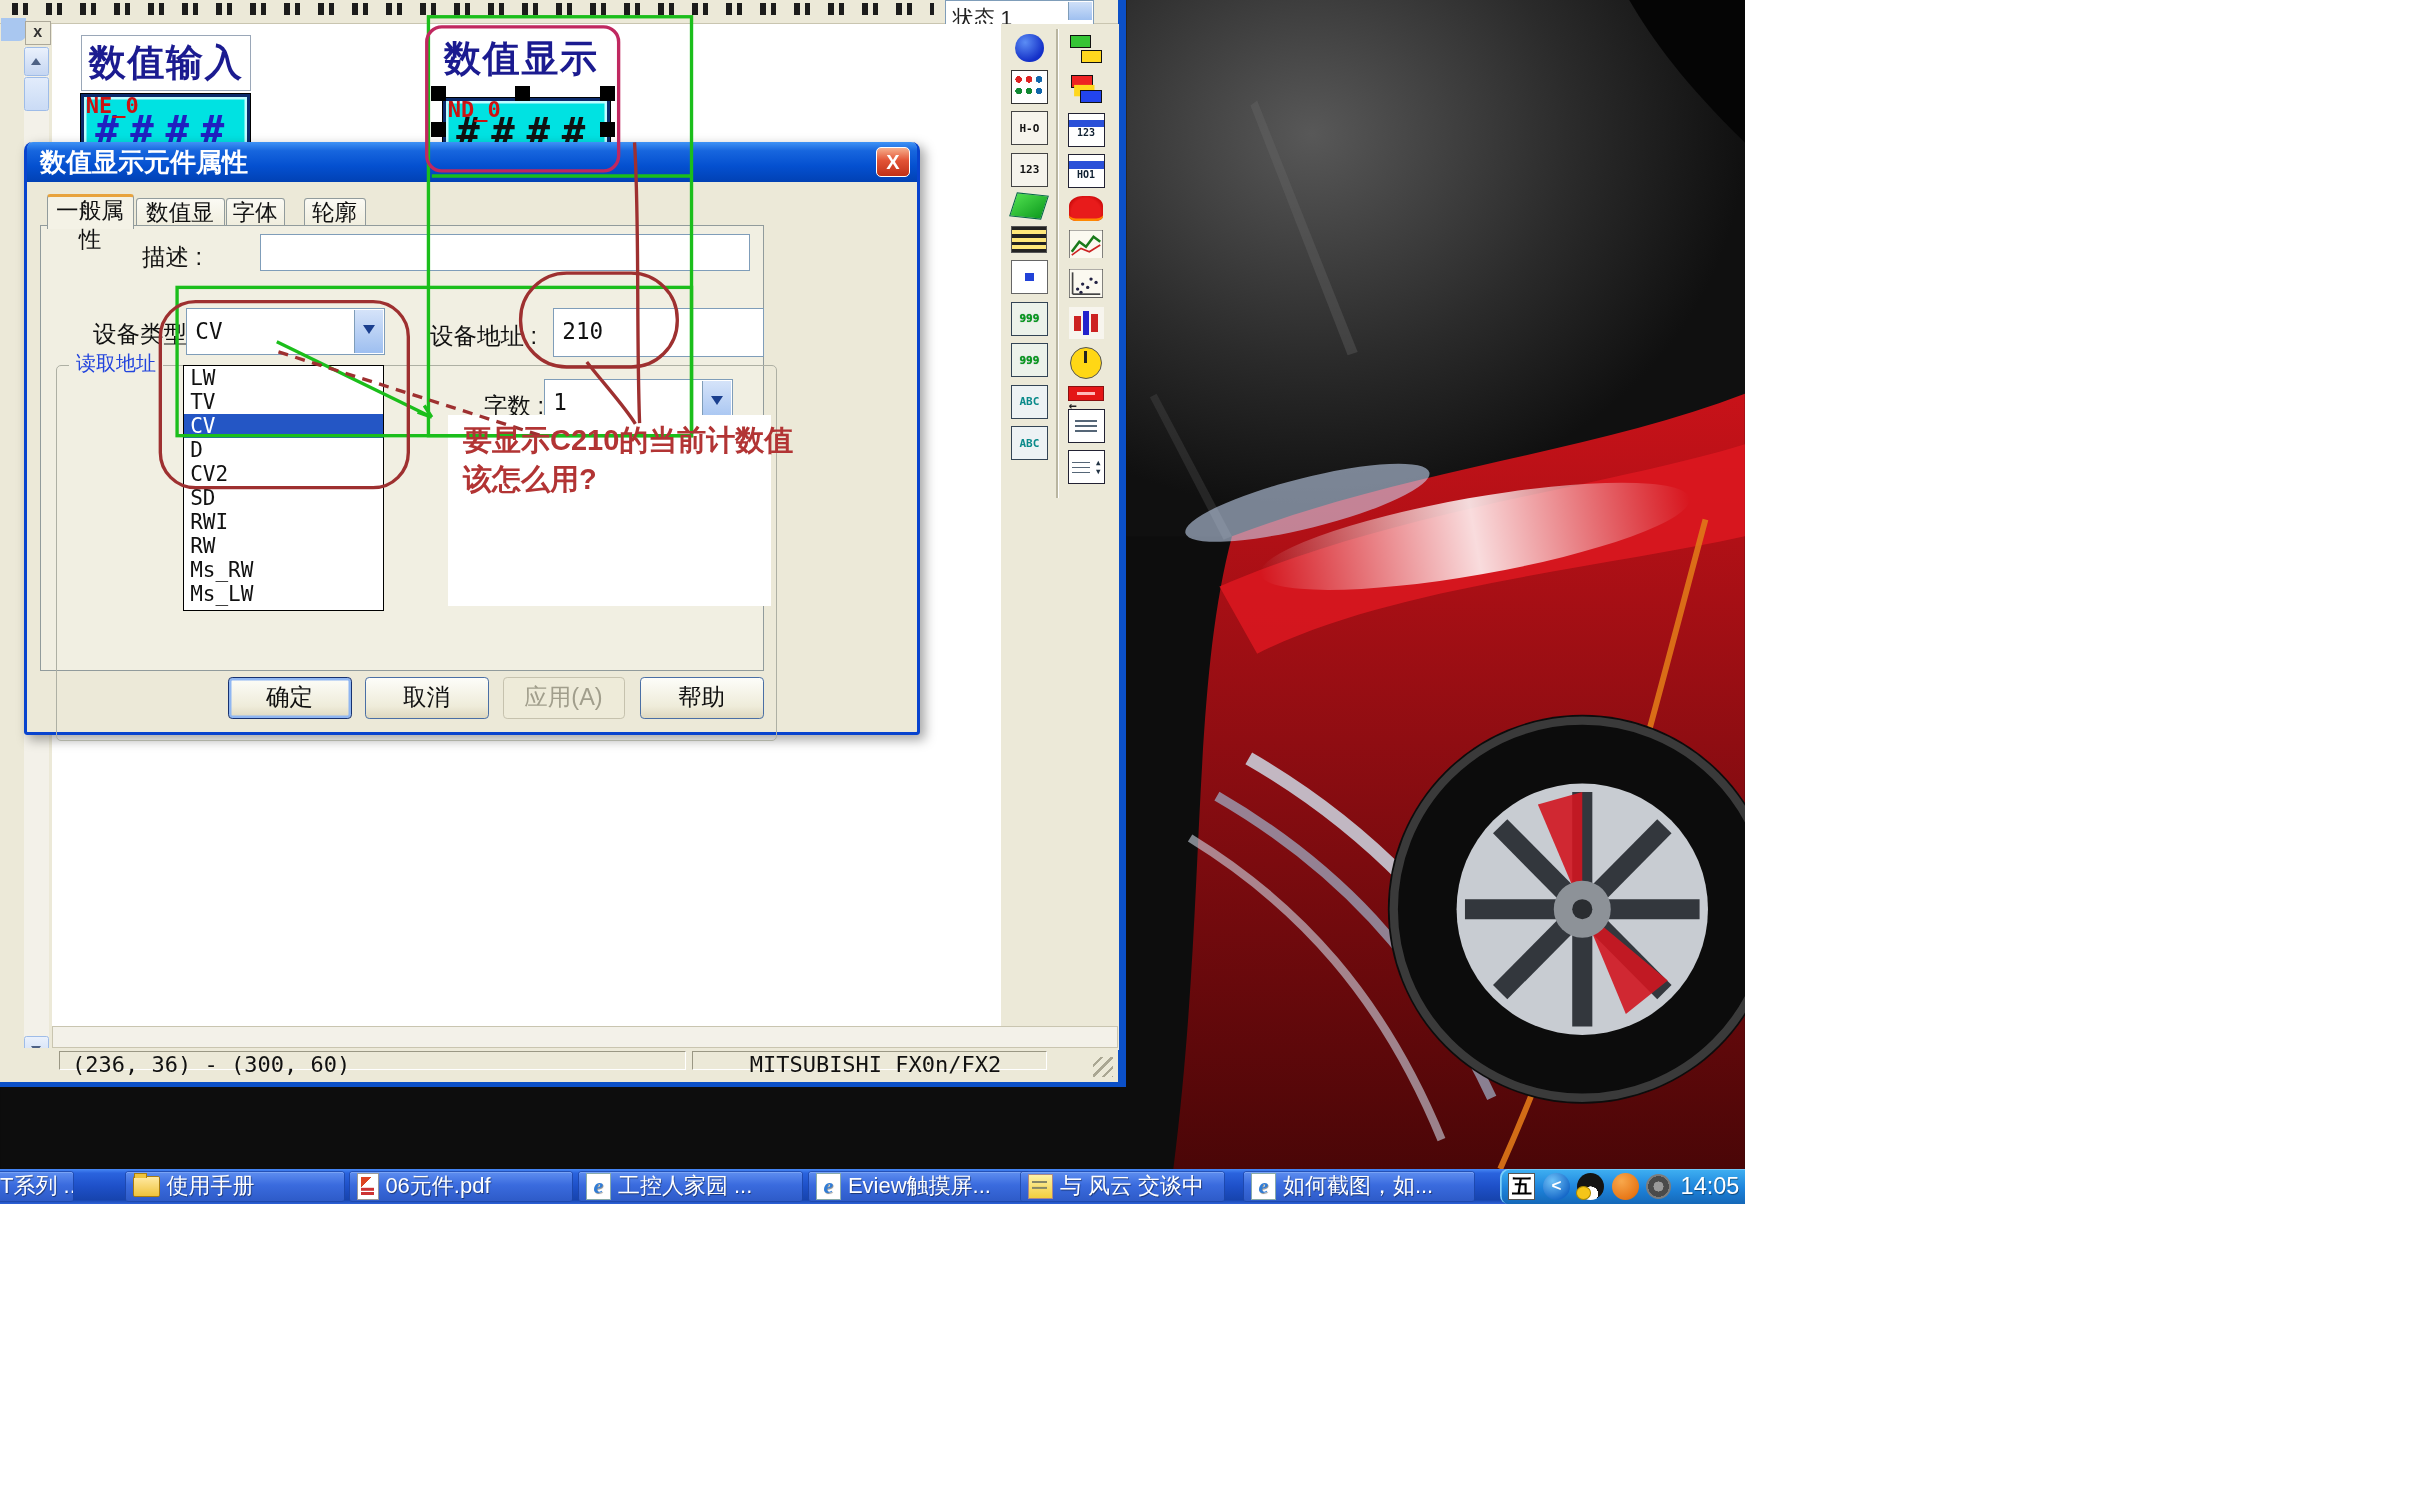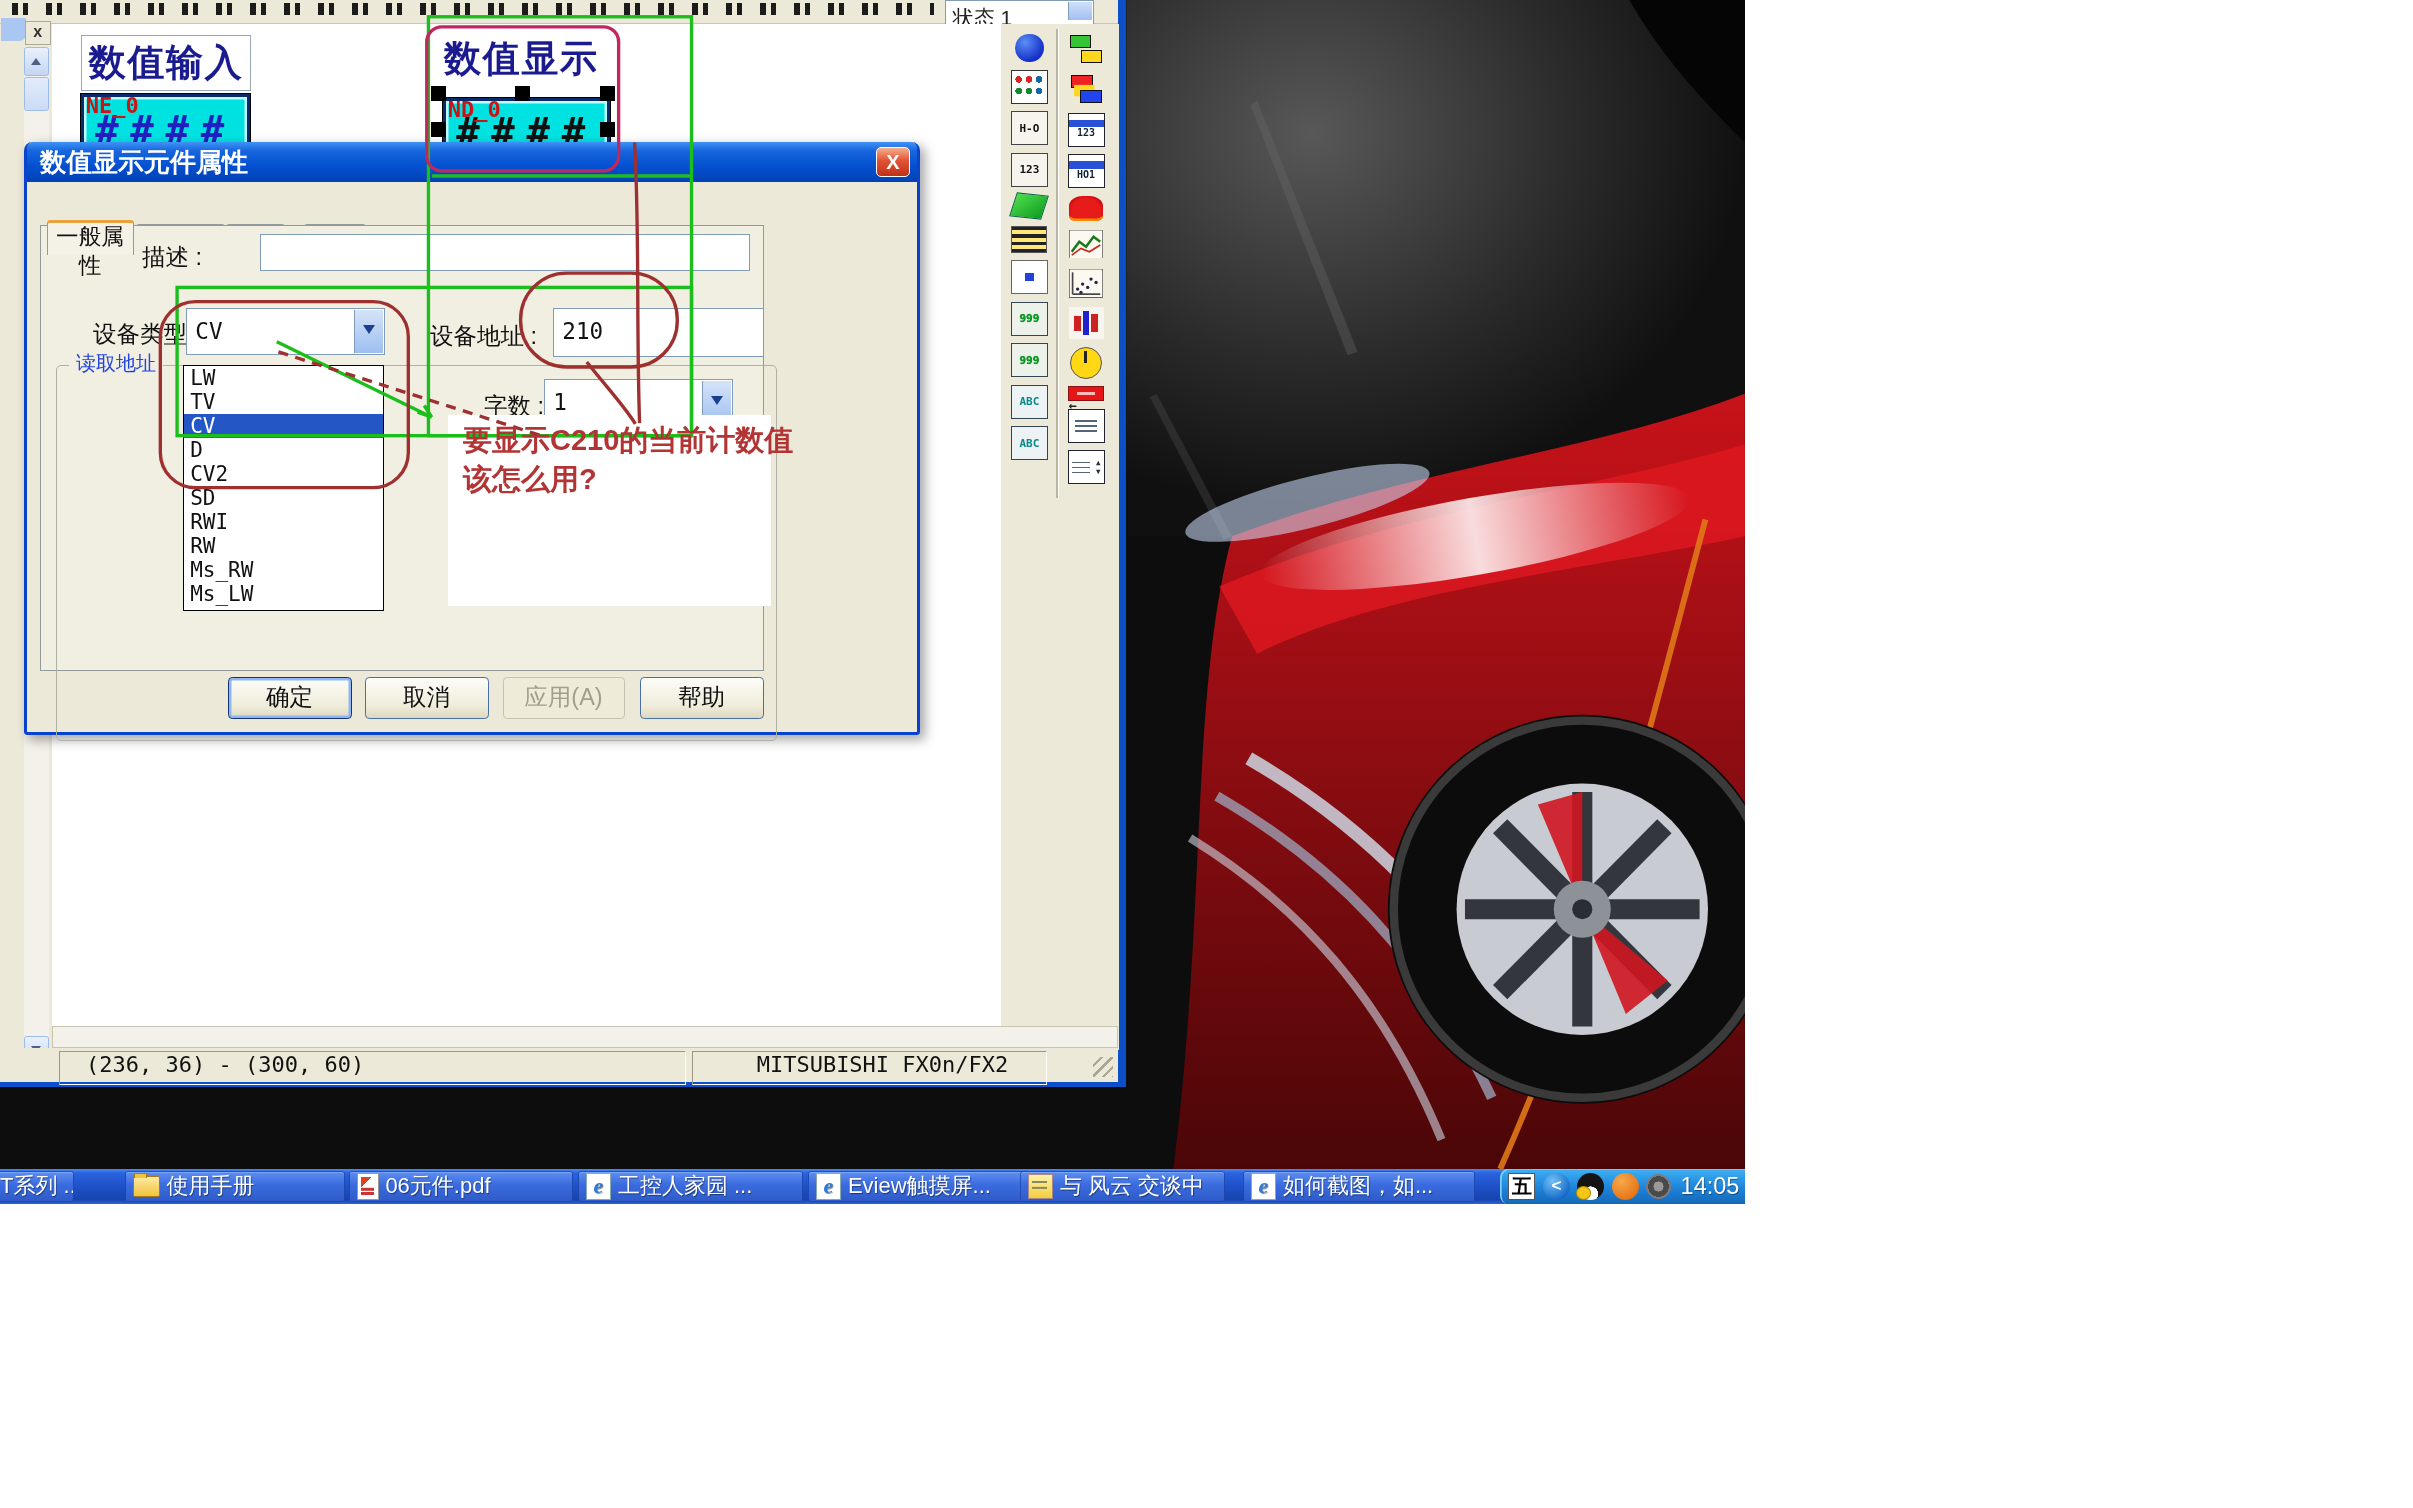--- a/index.html
+++ b/index.html
@@ -74,35 +74,35 @@
   .ico-redbar::before{content:"";display:block;margin:4.2px auto;width:18.4px;height:3.4px;background:#ffb9b9;}
   .ico-recipe{background:#fff;border:1.7px solid #223;}
   .ico-recipe::before{content:"←";position:absolute;top:-11.7px;left:0;font-size:13.4px;color:#222;}
   .ico-recipe::after{content:"";width:22px;height:1.7px;background:#567;box-shadow:0 5px #567,0 -5px #567;}
   .ico-spin{background:#fff;border:1.7px solid #223;}
   .ico-spin::after{content:"▲▼";position:absolute;right:0.8px;font-size:7.5px;color:#234;letter-spacing:0;writing-mode:vertical-lr;}
   .ico-spin::before{content:"";width:18.4px;height:1.7px;background:#567;box-shadow:0 5px #567,0 -5px #567;margin-right:10px;}
   
   .hscroll{position:absolute;left:52px;top:1026px;width:1066px;height:22px;background:#F3F1E9;border:0.8px solid #c9c5b0;box-sizing:border-box;}
   .statusbar{position:absolute;left:0;top:1048px;width:1118px;height:34px;background:#ECE9D8;}
-  .scell{position:absolute;top:3.4px;height:34px;border:0.8px solid;border-color:#9a9784 #fff #fff #9a9784;
-      font:22px "DejaVu Sans Mono",monospace;color:#111;line-height:25px;padding-left:26px;box-sizing:border-box;}
+  .scell{position:absolute;top:3.4px;height:19px;border:0.8px solid;border-color:#9a9784 #fff #fff #9a9784;
+      font:22px "DejaVu Sans Mono",monospace;color:#111;line-height:25px;padding-left:12px;box-sizing:border-box;}
   .grip{position:absolute;right:5px;bottom:5px;width:20px;height:20px;
       background:repeating-linear-gradient(135deg,transparent 0 5px,#aaa793 5px 7.5px);}
   
   .dialog{position:absolute;left:23.5px;top:142px;width:896px;height:593px;background:#ECE9D8;z-index:30;
       border:3.4px solid #0843CE;border-top:none;border-radius:8.4px 8.4px 3.4px 3.4px;box-shadow:4.2px 4.2px 11.7px rgba(0,0,0,.35);box-sizing:border-box;}
   .dtitle{position:relative;height:40px;margin:0px 0px 0;border-radius:5.9px 5.9px 0 0;
       background:linear-gradient(180deg,#3F93F6 0%,#1766DE 22%,#0450D0 60%,#0141B4 100%);
       color:#fff;font-size:26px;font-weight:bold;line-height:40px;padding-left:13.4px;}
   .dclose{position:absolute;right:6.7px;top:5px;width:34px;height:30px;border:1.7px solid #fff;border-radius:5px;
       background:linear-gradient(180deg,#F7AF8C,#E25335 45%,#C03018);color:#fff;font:bold 20px "Liberation Sans",sans-serif;
       text-align:center;line-height:28.5px;box-sizing:border-box;}
   .tab{position:absolute;background:linear-gradient(180deg,#FBFAF4,#EFECDC);border:0.8px solid #919B9C;border-bottom:none;
-      border-radius:3.4px 3.4px 0 0;font-size:22.6px;color:#111;text-align:center;margin-top:26px;}
+      border-radius:3.4px 3.4px 0 0;font-size:22.6px;color:#111;text-align:center;}
   .tab.active{background:#F4F2E6;border-top:3.4px solid #E8A33D;z-index:3;}
   .tabpanel{position:absolute;left:13.4px;top:83px;width:722px;height:444px;background:#F1EFE2;border:0.8px solid #919B9C;}
   .dlabel{position:absolute;font-size:23.5px;color:#111;white-space:nowrap;}
   .dinput{position:absolute;background:#fff;border:1.7px solid #7F9DB9;font:22.6px "DejaVu Sans Mono",monospace;
       color:#111;padding-left:8.4px;box-sizing:border-box;}
   .groupbox{position:absolute;left:15px;top:139px;width:719px;height:374px;border:0.8px solid #AEB0A4;border-radius:5px;}
   .grouplabel{position:absolute;left:28.5px;top:124px;background:#F1EFE2;padding:0 6.7px;font-size:20px;color:#2244DD;}
   .combo{position:absolute;background:#fff;border:1.7px solid #7F9DB9;box-sizing:border-box;}
   .combo .val{font:22.6px "DejaVu Sans Mono",monospace;color:#111;padding-left:8.4px;line-height:44px;}
   .combo .btn{position:absolute;right:0.8px;top:0.8px;bottom:0.8px;width:28.5px;

